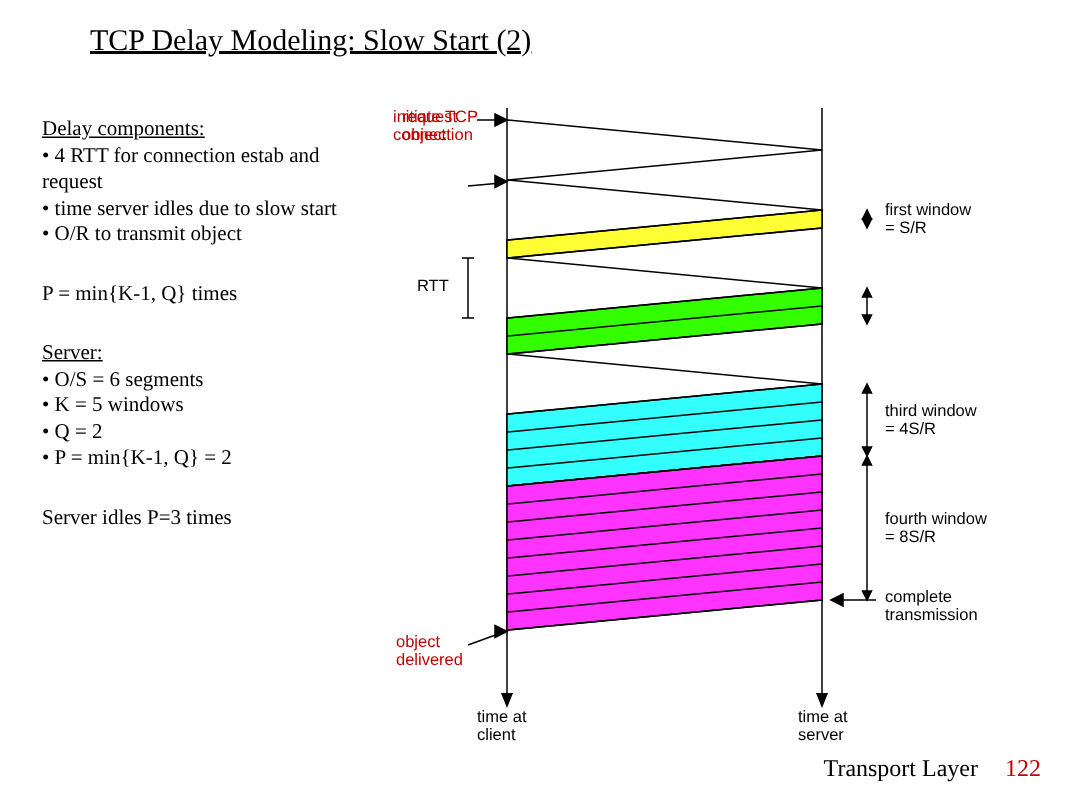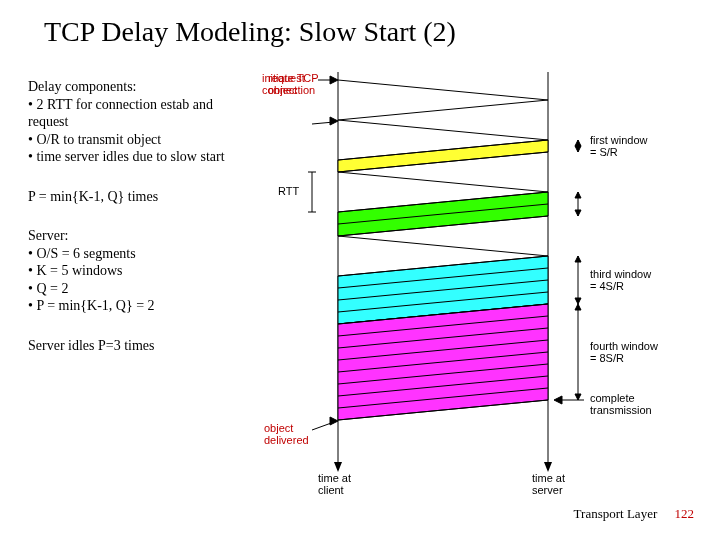--- a/index.html
+++ b/index.html
@@ -1,40 +1,40 @@
 <!DOCTYPE html>
 <html><head>
 <meta charset="utf-8">
 <style>
   html,body{margin:0;padding:0}
   body{width:720px;height:540px;background:#fff;font-family:"Comic Sans MS","Comic Sans",cursive;color:#000;position:relative}
   .slide{position:absolute;inset:0}
-  .title{position:absolute;left:44px;top:16px;font-size:28px;}
+  .title{position:absolute;left:60px;top:16px;font-size:20px;text-decoration:underline}
   .left{position:absolute;left:28px;top:78px;width:210px;font-size:14px;line-height:1.25}
-  .hdr{}
+  .hdr{text-decoration:underline}
   .blk{margin-bottom:22px}
-  .footer{position:absolute;right:26px;bottom:18px;font-size:13px}
+  .footer{position:absolute;right:26px;bottom:18px;font-size:16px}
   .footer .pn{color:#c00000;margin-left:14px}
   
   .diag{position:absolute;left:248px;top:72px;width:452px;height:420px}
   .diag svg{position:absolute;left:0;top:0}
   .dlabel{position:absolute;font-family:Arial,Helvetica,sans-serif;font-size:11px;color:#000;line-height:1.1}
 </style>
 </head>
 <body>
 
 <div class="slide">
   <div class="title">TCP Delay Modeling: Slow Start (2)</div>
 
   <div class="left">
     <div class="blk">
       <div class="hdr">Delay components:</div>
-      <div>• 2 RTT for connection estab and request</div>
+      <div>• 4 RTT for connection estab and request</div>
+      <div>• time server idles due to slow start</div>
       <div>• O/R to transmit object</div>
-      <div>• time server idles due to slow start</div>
     </div>
     <div class="blk">
       <div> P = min{K-1, Q} times</div>
     </div>
     <div class="blk">
       <div class="hdr">Server:</div>
       <div>• O/S  = 6 segments</div>
       <div>• K = 5 windows</div>
       <div>• Q = 2</div>
       <div>• P = min{K-1, Q} = 2</div>

